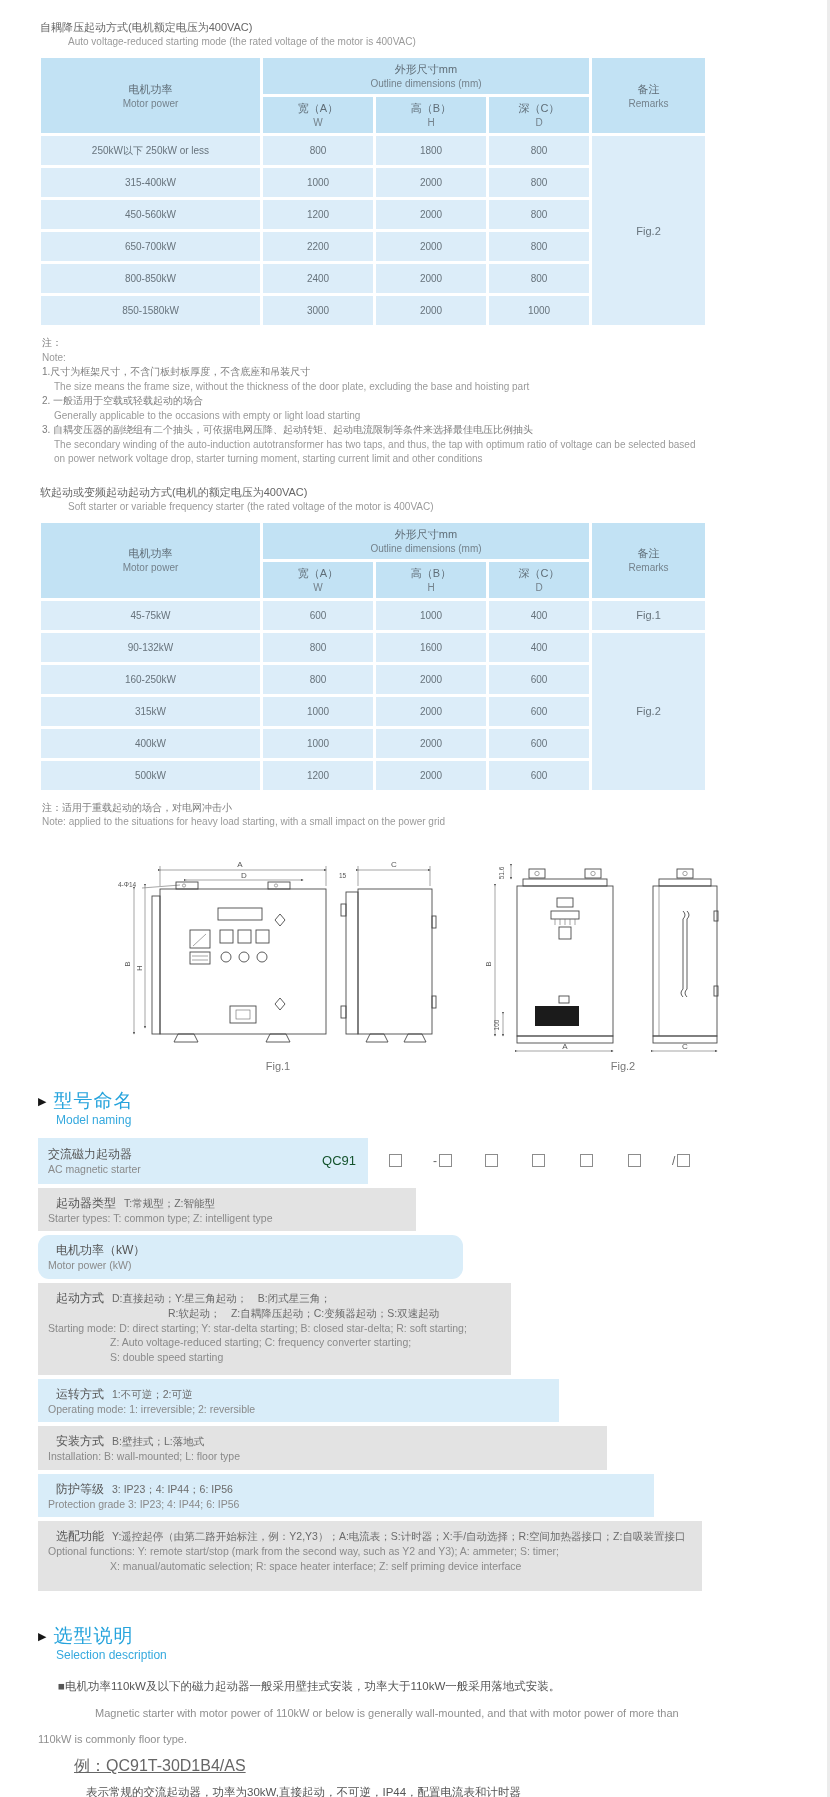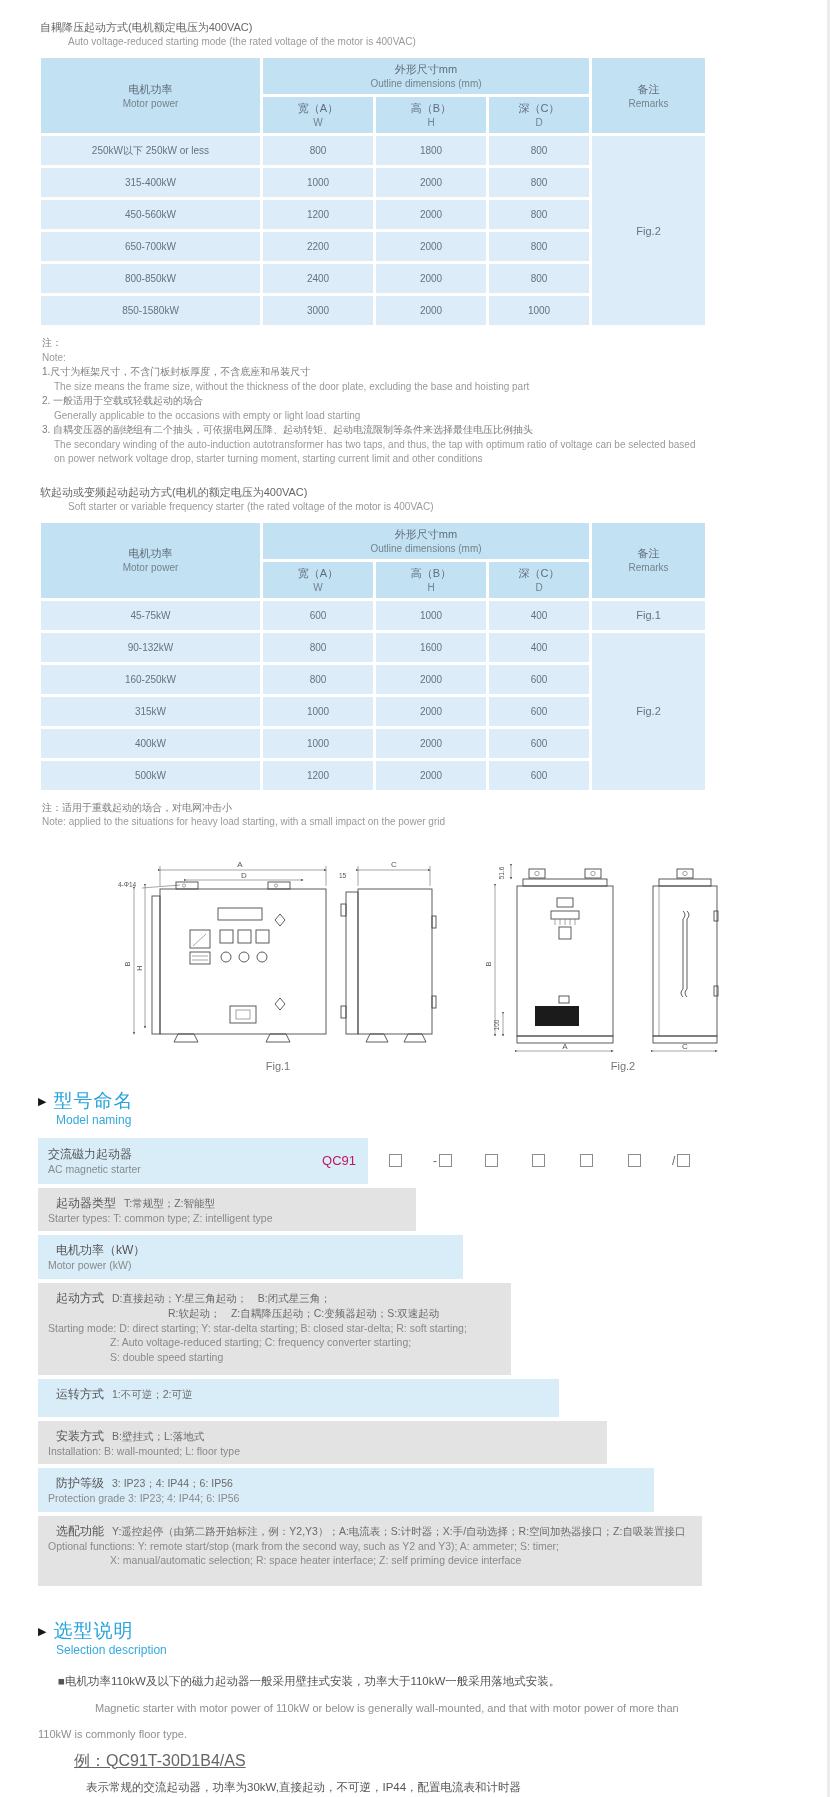--- a/index.html
+++ b/index.html
@@ -47,32 +47,32 @@
   .bighead .en{color:#35a9de;font-size:12px;margin-left:18px;line-height:16px;}
 
   
   .mn-grid{display:grid;grid-template-columns:330px repeat(7,1fr);gap:4px 6px;width:664px;margin-top:10px;}
   .c-b{background:#d9edf9;}
   .c-g{background:#e3e3e3;}
   .mnc{padding:6px 10px;box-sizing:border-box;}
   .mn-base{display:flex;justify-content:space-between;align-items:center;min-height:46px;}
   .mn-base .zh{font-size:12px;color:#555;line-height:16px;}
   .mn-base .en{font-size:10.5px;color:#8a8a8a;line-height:14px;}
-  .mn-code{font-size:13px;color:#be185d;margin-right:2px;}
+  .mn-code{font-size:13px;color:#14532d;margin-right:2px;}
   .stripe{display:flex;align-items:center;justify-content:center;}
   .mn-box{display:inline-block;width:13px;height:13px;border:1px solid#8c8c8c;box-sizing:border-box;}
   .mn-pre{font-size:12px;color:#666;margin-right:2px;}
   .mn-row .zh-line{line-height:15px;margin-left:8px;}
   .mn-t{font-size:12px;color:#555;margin-right:8px;}
   .mn-d{font-size:10.5px;color:#6b6b6b;}
   .mn-d2{font-size:10.5px;color:#6b6b6b;padding-left:58px;line-height:15px;text-align:center;}
   .mn-en{font-size:10.5px;color:#8a8a8a;line-height:14.5px;}
   .ind{padding-left:62px;}
   .nowrap{white-space:nowrap;overflow:hidden;}
-  .mh-r2{min-height:42px;}.mh-r3{min-height:40px;}.mh-r4{min-height:92px;}
+  .mh-r2{min-height:42px;}.mh-r3{min-height:40px;border-radius:11px;}.mh-r4{min-height:92px;}
   .mh-r5{min-height:38px;}.mh-r6{min-height:40px;}.mh-r7{min-height:42px;}.mh-r8{min-height:70px;}
 
   
   .sel-text{margin-top:8px;}
   .sel-text div{line-height:27px;}
   .sel-zh1{font-size:11.5px;color:#555;margin-left:20px;}
   .sel-en1{font-size:11px;color:#8f8f8f;text-indent:57px;line-height:26px !important;}
   .sel-ex{font-size:16px;color:#666;margin-left:36px;text-decoration:underline;}
   .sel-exzh{font-size:11.5px;color:#555;margin-left:48px;}
 </style>
@@ -457,20 +457,21 @@
         <div class="mn-en ind">Z: Auto voltage-reduced starting; C: frequency converter starting;</div>
         <div class="mn-en ind">S: double speed starting</div>
       </div>
       <div class="stripe s-b" style="grid-row:4;grid-column:5"></div>
       <div class="stripe s-g" style="grid-row:4;grid-column:6"></div>
       <div class="stripe s-b" style="grid-row:4;grid-column:7"></div>
       <div class="stripe s-g" style="grid-row:4;grid-column:8"></div>
 
       <div class="mnc c-b mn-row mh-r5" style="grid-row:5;grid-column:1/6">
         <div class="zh-line"><span class="mn-t">运转方式</span><span class="mn-d">1:不可逆；2:可逆</span></div>
+        <div class="mn-en">Operating mode: 1: irreversible; 2: reversible</div>
       </div>
       <div class="stripe s-g" style="grid-row:5;grid-column:6"></div>
       <div class="stripe s-b" style="grid-row:5;grid-column:7"></div>
       <div class="stripe s-g" style="grid-row:5;grid-column:8"></div>
 
       <div class="mnc c-g mn-row mh-r6" style="grid-row:6;grid-column:1/7">
         <div class="zh-line"><span class="mn-t">安装方式</span><span class="mn-d">B:壁挂式；L:落地式</span></div>
         <div class="mn-en">Installation: B: wall-mounted;  L: floor type</div>
       </div>
       <div class="stripe s-b" style="grid-row:6;grid-column:7"></div>

